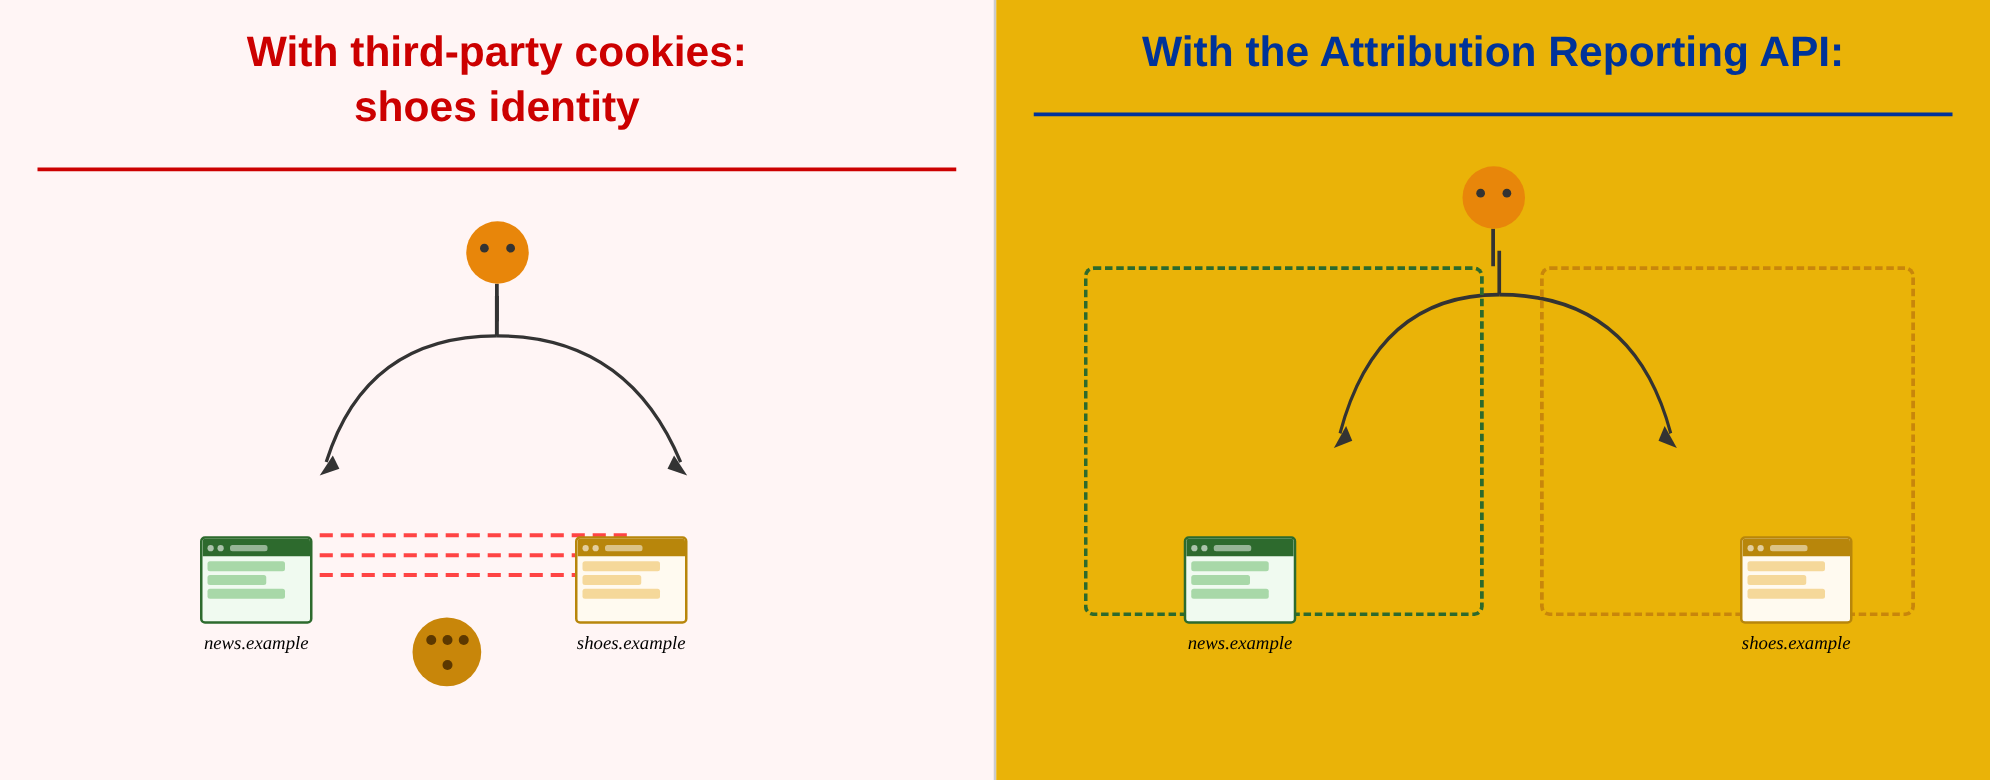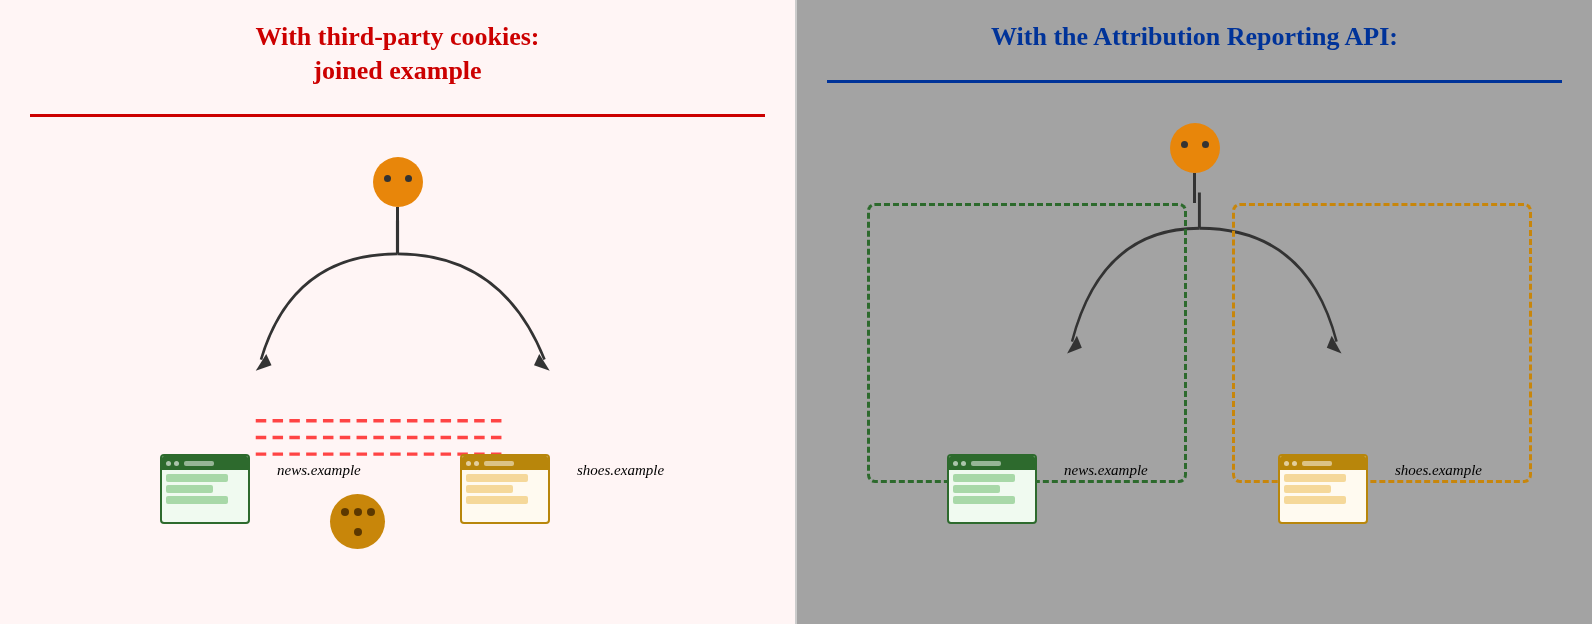--- a/index.html
+++ b/index.html
@@ -15,27 +15,27 @@
       flex: 1;
       display: flex;
       flex-direction: column;
       padding: 20px 30px 20px 30px;
     }
     .panel-left {
       background: #fff5f5;
       border-right: 2px solid #ccc;
     }
     .panel-right {
-      background: #a3a3a3;
+      background: #eab308;
     }
     .panel-title {
       text-align: center;
-      font-size: 26px;
+      font-size: 34px;
       font-weight: bold;
-      font-family: Liberation Serif, serif;
+      font-family: Liberation Sans, sans-serif;
       line-height: 1.3;
       margin-bottom: 26px;
     }
     .title-left-line1 { color: #cc0000; }
     .title-left-line2 { color: #cc0000; }
     .title-right-line1 { color: #003399; }
     .title-right-line2 { color: #003399; }
     .divider {
       height: 3px;
       margin-bottom: 20px;
@@ -89,22 +89,22 @@
     .person-body {
       width: 3px;
       height: 30px;
       background: #333;
     }
 
     
     .browser {
       position: absolute;
       display: flex;
-      flex-direction: row;
-      gap: 27px;
+      flex-direction: column;
+      align-items: center;
     }
     .browser-window {
       width: 90px;
       height: 70px;
       border-radius: 4px;
       overflow: hidden;
       border: 2px solid;
     }
     .browser-titlebar {
       height: 14px;
@@ -230,21 +230,21 @@
       width: 100%;
       height: 100%;
     }
   </style>
 </head>
 <body>
 
 <div class="panel panel-left">
   <div class="panel-title">
     <div class="title-left-line1">With third-party cookies:</div>
-    <div class="title-left-line2">joined example</div>
+    <div class="title-left-line2">shoes identity</div>
   </div>
   <div class="divider divider-left"></div>
 
   <div class="diagram left-diagram">
 
     <svg class="svg-arrows" viewBox="0 0 700 420" preserveAspectRatio="none">
 
       <line x1="350" y1="75" x2="350" y2="105" stroke="#333" stroke-width="3"></line>
 
       <path d="M 350 105 Q 250 105 220 200" stroke="#333" stroke-width="2.5" fill="none"></path>

